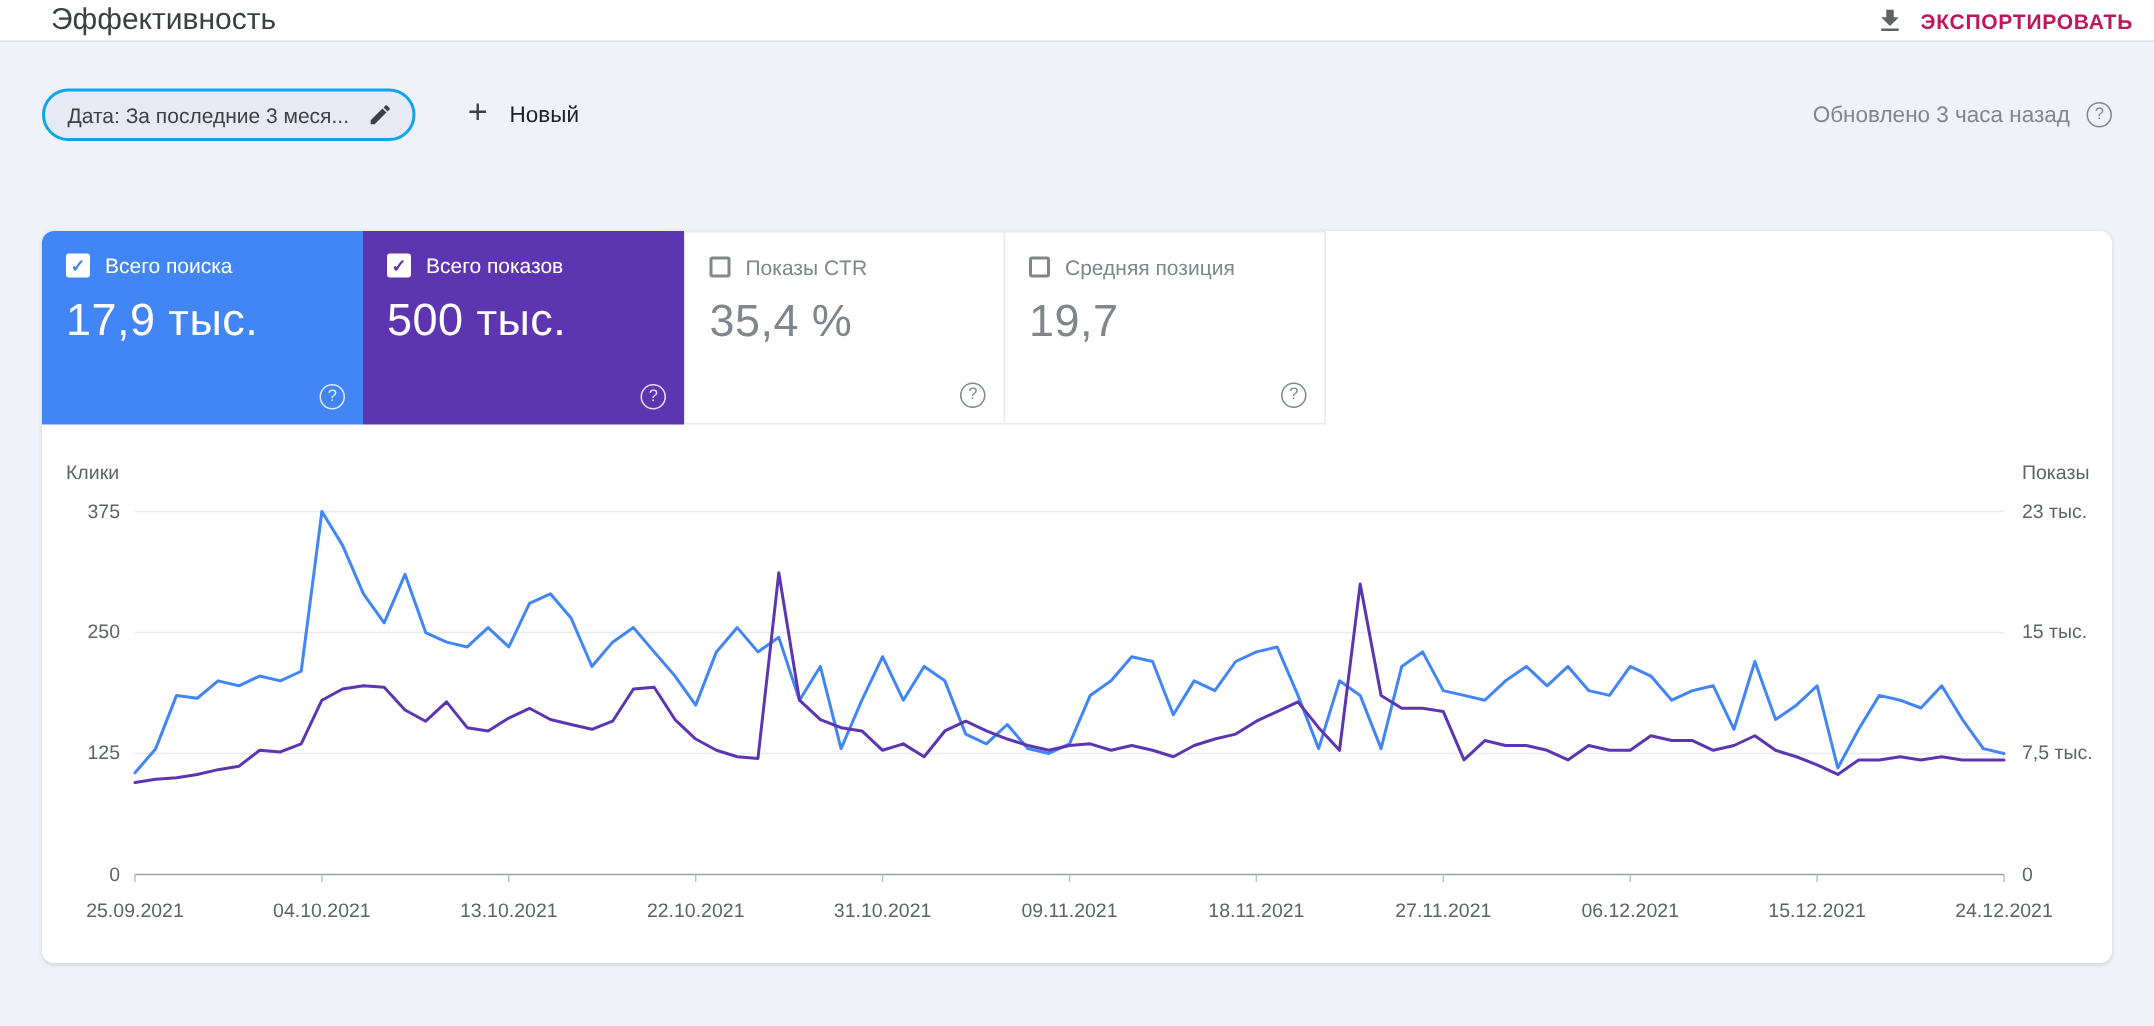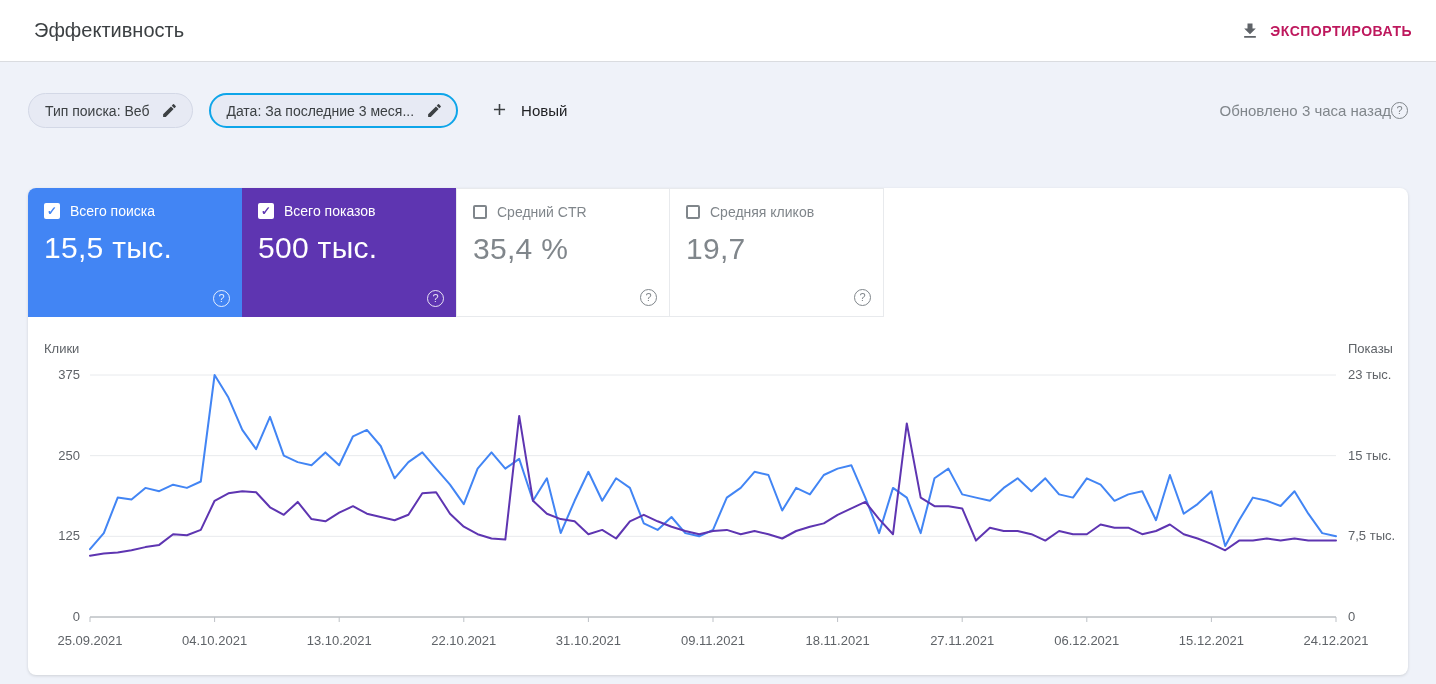--- a/index.html
+++ b/index.html
@@ -6,21 +6,21 @@
   html,body { margin:0; padding:0; }
   body {
     width:1436px; height:684px; overflow:hidden;
     background:#eff2f9;
     font-family:"Liberation Sans", sans-serif;
     color:#3c4043;
   }
   
   .topbar {
     display:flex; align-items:center; justify-content:space-between;
-    height:62px; padding:0 20px 0 34px;
+    height:28px; padding:0 10px 0 34px;
     background:#fff; border-bottom:1px solid #dadce0;
   }
   .page-title { font-size:20px; font-weight:400; color:#3c4043; margin:0; }
   .export-btn {
     display:flex; align-items:center; gap:10px;
     background:none; border:none; cursor:pointer;
     color:#be185d; font-size:14px; font-weight:700; letter-spacing:.5px;
     font-family:inherit; padding:6px 4px;
   }
   .export-btn svg { display:block; }
@@ -34,21 +34,21 @@
     font-size:14px; color:#3c4043; cursor:pointer; white-space:nowrap;
   }
   .chip--outlined { border:2px solid #0ea5e9; padding:0 13px 0 15px; }
   .pencil { display:flex; }
   .new-filter {
     display:flex; align-items:center; gap:12px; margin-left:8px;
     background:none; border:none; cursor:pointer;
     font-family:Liberation Sans, sans-serif; font-size:15px; color:#202124; padding:6px 8px;
   }
   .spacer { flex:1; }
-  .updated { display:flex; align-items:center; gap:0; color:#80868b; font-size:15px; }
+  .updated { display:flex; align-items:center; gap:11px; color:#80868b; font-size:15px; }
   .help-circle {
     width:17px; height:17px; flex:none;
     border:1.5px solid currentColor; border-radius:50%;
     display:flex; align-items:center; justify-content:center;
     font-size:11px; line-height:1; cursor:pointer;
   }
 
   
   .card {
     margin:60px 28px 24px; background:#fff; border-radius:8px;
@@ -85,28 +85,20 @@
     <span>
       <svg width="20" height="20" viewBox="0 0 24 24" fill="#5f6368">
           <path d="M5 20h14v-2H5v2zM19 9h-4V3H9v6H5l7 7 7-7z"></path>
         </svg>
     </span>
     <span>ЭКСПОРТИРОВАТЬ</span>
   </button>
 </div>
 
 <div class="filter-row">
-  <div class="chip">
-    <span>Тип поиска: Веб</span>
-    <span class="pencil">
-      <svg width="17" height="17" viewBox="0 0 24 24" fill="#3c4043">
-          <path d="M3 17.25V21h3.75L17.81 9.94l-3.75-3.75L3 17.25zM20.71 7.04a1 1 0 0 0 0-1.41l-2.34-2.34a1 1 0 0 0-1.41 0l-1.83 1.83 3.75 3.75 1.83-1.83z"></path>
-        </svg>
-    </span>
-  </div>
   <div class="chip chip--outlined">
     <span>Дата: За последние 3 меся...</span>
     <span class="pencil">
       <svg width="17" height="17" viewBox="0 0 24 24" fill="#3c4043">
           <path d="M3 17.25V21h3.75L17.81 9.94l-3.75-3.75L3 17.25zM20.71 7.04a1 1 0 0 0 0-1.41l-2.34-2.34a1 1 0 0 0-1.41 0l-1.83 1.83 3.75 3.75 1.83-1.83z"></path>
         </svg>
     </span>
   </div>
   <button class="new-filter">
     <span>
@@ -124,46 +116,46 @@
 </div>
 
 <div class="card">
   <div class="tiles">
 
     <div class="tile tile--clicks">
       <div class="tile-head">
         <span class="cb cb--checked">✓</span>
         <span class="tile-label">Всего поиска</span>
       </div>
-      <div class="tile-value">15,5 тыс.</div>
+      <div class="tile-value">17,9 тыс.</div>
       <span class="help-circle tile-help">?</span>
     </div>
 
     <div class="tile tile--impr">
       <div class="tile-head">
         <span class="cb cb--checked">✓</span>
         <span class="tile-label">Всего показов</span>
       </div>
       <div class="tile-value">500 тыс.</div>
       <span class="help-circle tile-help">?</span>
     </div>
 
     <div class="tile tile--plain">
       <div class="tile-head">
         <span class="cb cb--empty"></span>
-        <span class="tile-label">Средний CTR</span>
+        <span class="tile-label">Показы CTR</span>
       </div>
       <div class="tile-value">35,4 %</div>
       <span class="help-circle tile-help">?</span>
     </div>
 
     <div class="tile tile--plain">
       <div class="tile-head">
         <span class="cb cb--empty"></span>
-        <span class="tile-label">Средняя кликов</span>
+        <span class="tile-label">Средняя позиция</span>
       </div>
       <div class="tile-value">19,7</div>
       <span class="help-circle tile-help">?</span>
     </div>
 
   </div>
 
   <div class="chart-wrap">
     <svg id="perf-chart" width="1380" height="330" viewBox="0 0 1380 330">
         <line x1="62" y1="280" x2="1308" y2="280" stroke="#9aa0a6" stroke-width="1"></line>

